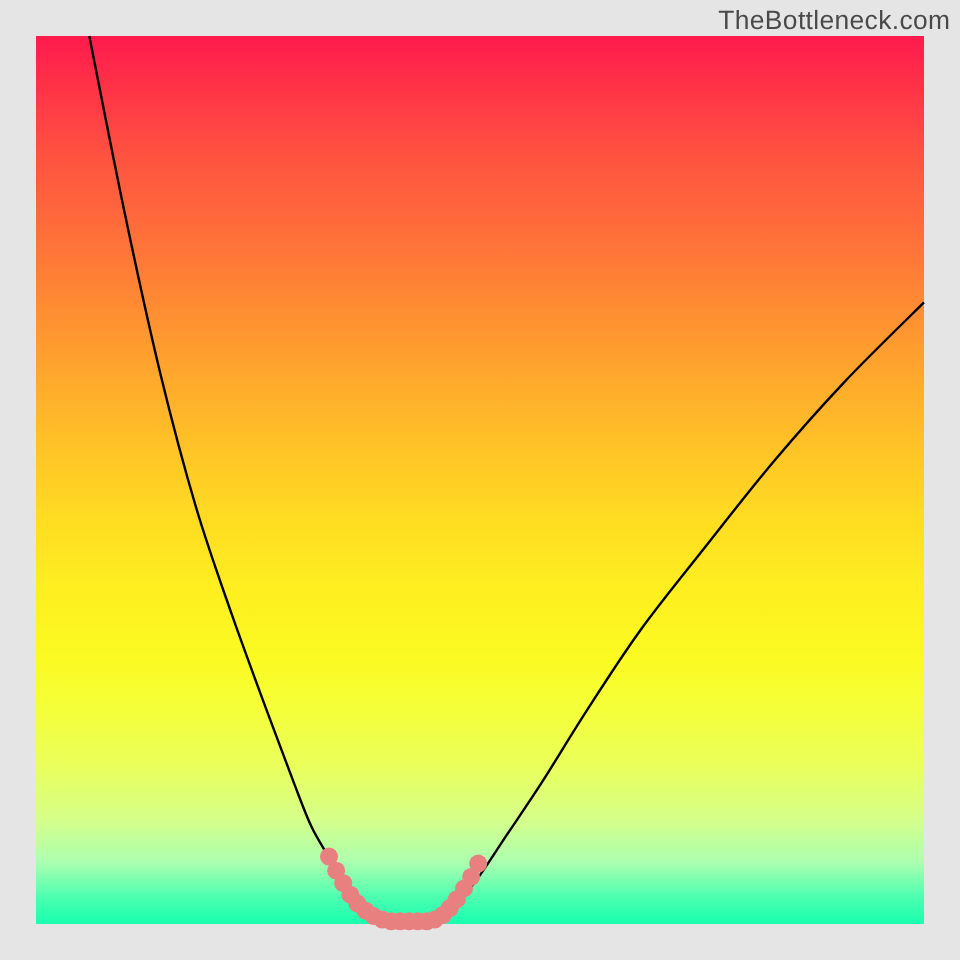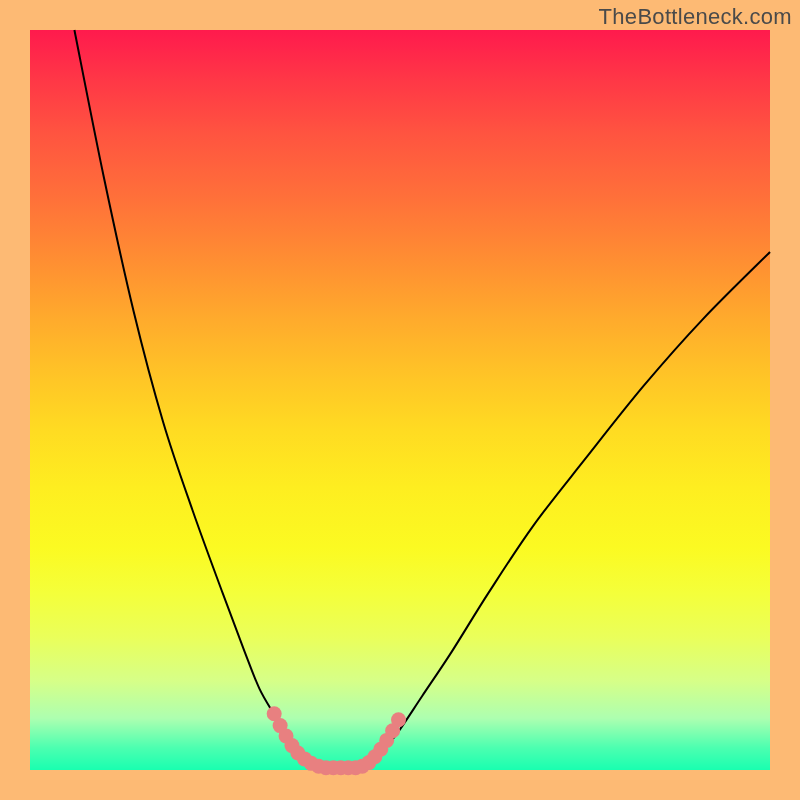--- a/index.html
+++ b/index.html
@@ -8,21 +8,21 @@
     width: 800px;
     height: 800px;
     background: #000;
     overflow: hidden;
     font-family: Arial, Helvetica, sans-serif;
   }
   .frame {
     position: absolute;
     width: 800px;
     height: 800px;
-    background: #fdba74;
+    background: #e5e5e5;
   }
   .plot-bg {
     position: absolute;
     left: 30px;
     top: 30px;
     width: 740px;
     height: 740px;
     
     background: linear-gradient(
       to bottom,

